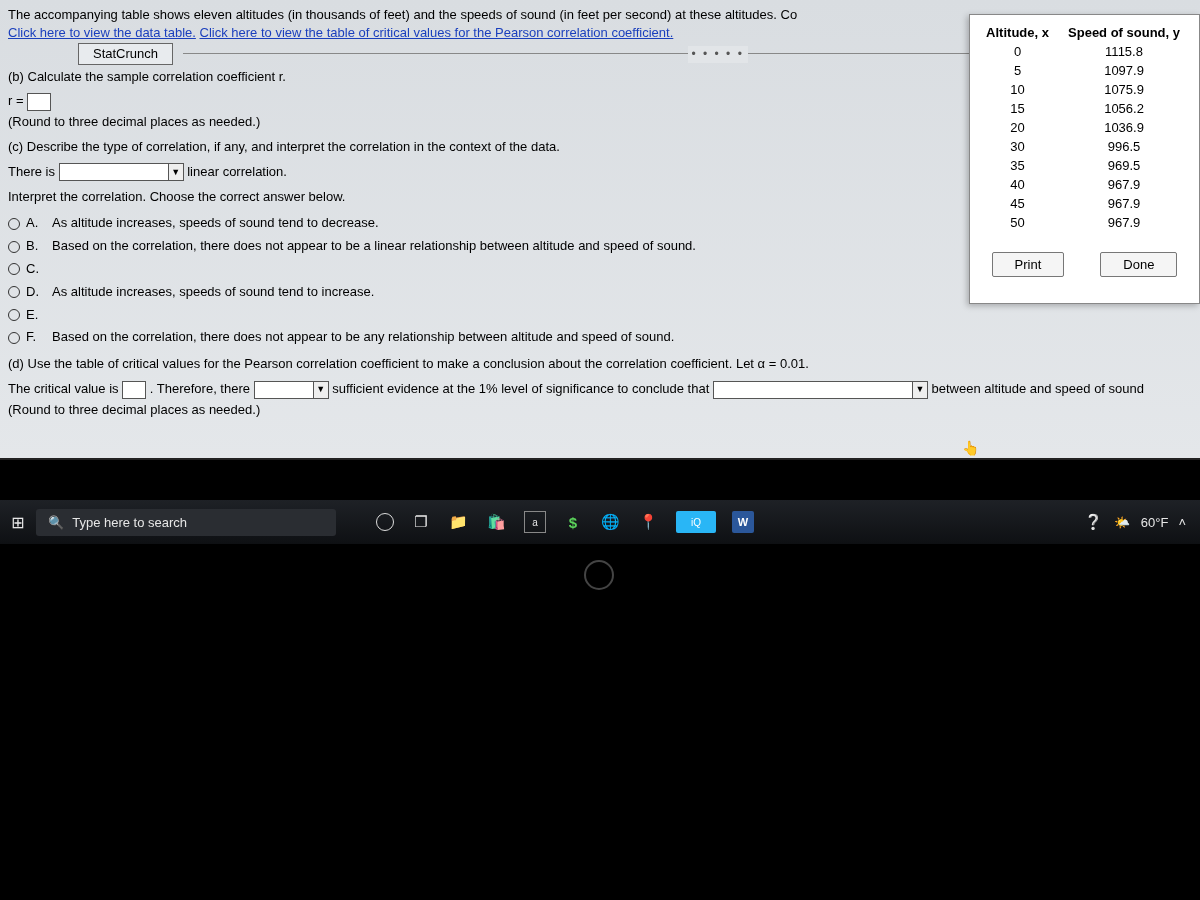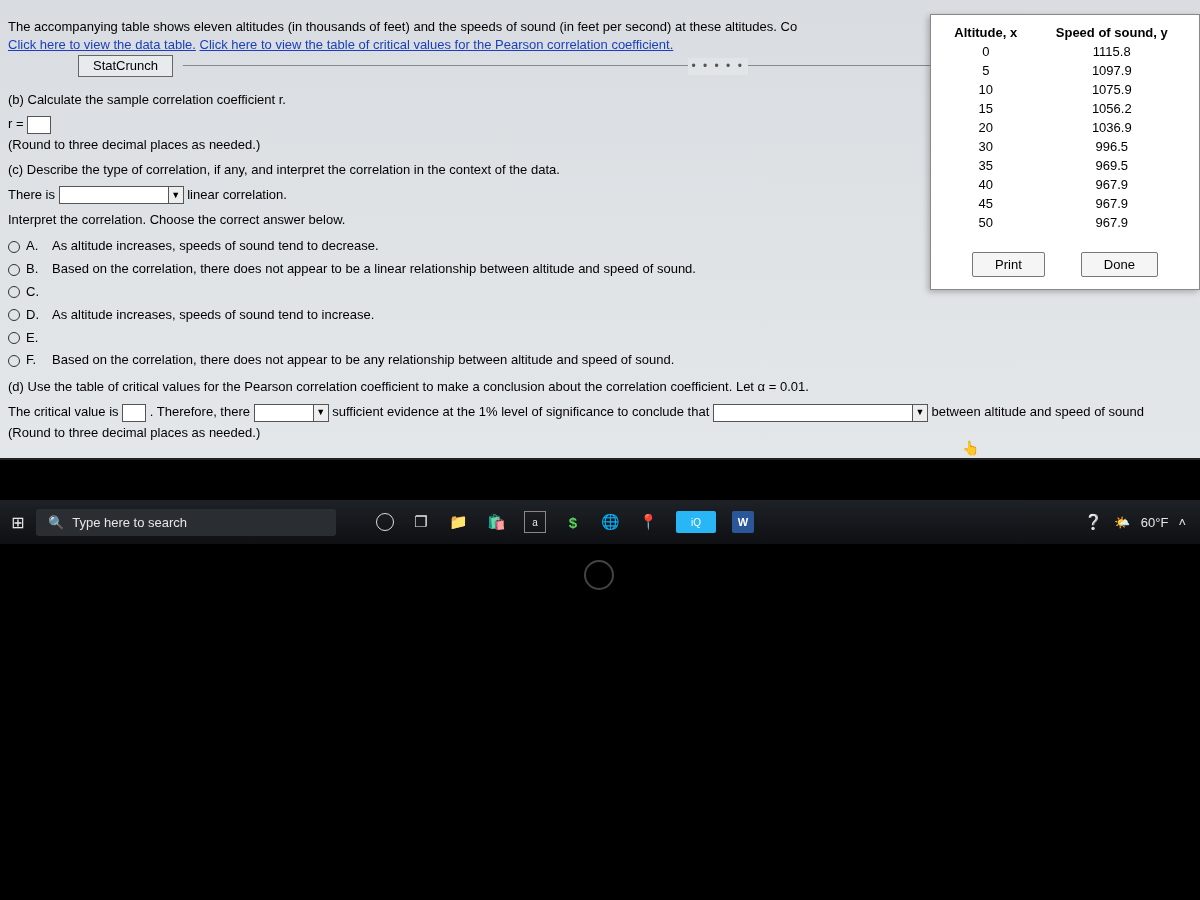--- a/index.html
+++ b/index.html
@@ -1,34 +1,34 @@
 <!DOCTYPE html>
 <html><head>
 <meta charset="utf-8">
 <style>
   * { box-sizing: border-box; margin: 0; padding: 0; }
   html, body { width: 1200px; height: 900px; font-family: Arial, sans-serif; font-size: 13px; color: #000; background: #000; overflow: hidden; }
   .screen { width: 1200px; height: 900px; position: relative; }
   .app-area { position: absolute; top: 0; left: 0; width: 1200px; height: 460px; background: linear-gradient(180deg,#d9dde1 0%,#e4e7ea 100%); border-bottom: 2px solid #222; }
-  .intro { padding: 18px 8px 2px 8px; line-height: 1.35; }
+  .intro { padding: 6px 8px 2px 8px; line-height: 1.35; }
   .link { color: #1a3fbd; text-decoration: underline; cursor: pointer; }
-  .stat-row { display: flex; align-items: center; margin: 2px 0 11px 0; }
+  .stat-row { display: flex; align-items: center; margin: 2px 0 0 0; }
   .stat-box { border: 1px solid #666; padding: 1px 14px; margin: 0 4px 0 70px; background: #e8ebee; }
   .stat-sep { flex: 1; border-top: 1px solid #888; margin-left: 6px; position: relative; }
   .dots { position: absolute; left: 50%; top: -8px; font-size: 12px; letter-spacing: 2px; color: #555; background: #e2e5e8; padding: 0 4px; }
   .body-text { padding: 0 8px; line-height: 1.6; }
   .inline-box { display: inline-block; min-width: 24px; height: 18px; border: 1px solid #555; vertical-align: middle; background: #fff; }
   .inline-box.wide { min-width: 110px; }
   .inline-box.xwide { min-width: 200px; }
   .select-arrow { display: inline-flex; align-items: center; justify-content: center; width: 16px; height: 18px; border: 1px solid #555; background: #eee; vertical-align: middle; margin-left: -1px; font-size: 9px; }
   .mc { display: flex; align-items: center; gap: 6px; margin: 2px 0; }
   .radio { width: 12px; height: 12px; border: 1.5px solid #333; border-radius: 50%; flex: 0 0 auto; }
   .label-letter { min-width: 20px; }
   .section-spacer { height: 4px; }
-  .data-popup { position: absolute; top: 14px; right: 0; width: 270px; background: #fff; border: 1px solid #888; box-shadow: -2px 2px 6px rgba(0,0,0,.25); padding: 8px 8px 12px 8px; }
+  .data-popup { position: absolute; top: 14px; right: 0; width: 231px; background: #fff; border: 1px solid #888; box-shadow: -2px 2px 6px rgba(0,0,0,.25); padding: 8px 8px 26px 8px; }
   .data-table { width: 100%; border-collapse: collapse; }
   .data-table th, .data-table td { text-align: center; padding: 2px 4px; font-weight: normal; }
   .data-table th { font-weight: bold; }
   .popup-btns { display: flex; justify-content: center; gap: 36px; margin-top: 20px; }
   .pbtn { border: 1px solid #777; background: #f5f5f5; padding: 4px 22px; border-radius: 2px; font-size: 13px; cursor: pointer; }
   .cursor-hand { position: absolute; right: 220px; top: 440px; font-size: 14px; }
   
   .taskbar { position: absolute; left: 0; top: 500px; width: 1200px; height: 44px; background: linear-gradient(180deg,#1e2126,#0e1013); display: flex; align-items: center; color: #e6e6e6; font-size: 13px; }
   .tb-start { width: 36px; display: flex; justify-content: center; font-size: 16px; }
   .tb-search { display: flex; align-items: center; gap: 8px; background: #2a2d32; border-radius: 3px; padding: 6px 12px; width: 300px; }

